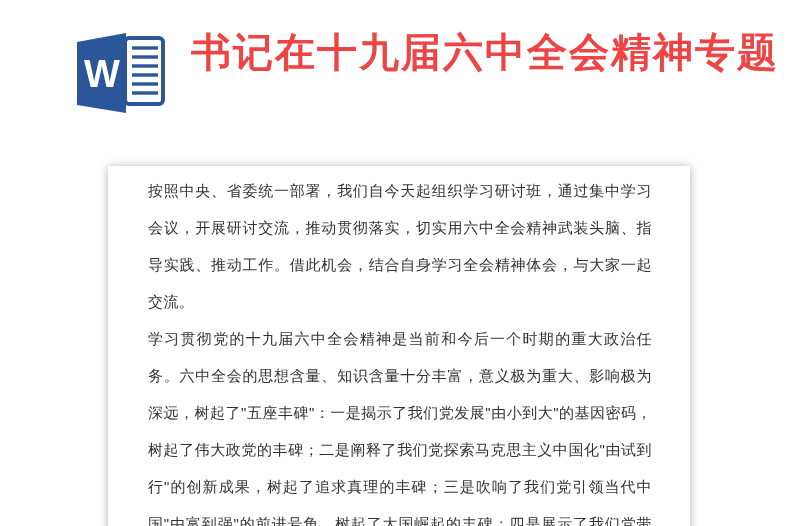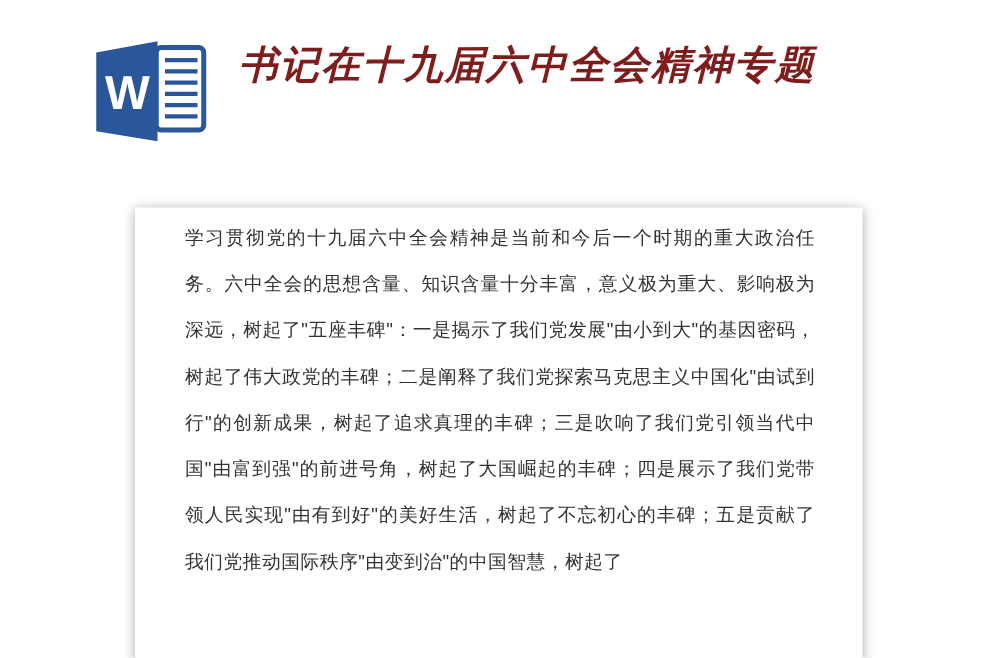--- a/index.html
+++ b/index.html
@@ -10,23 +10,23 @@
     overflow: hidden;
     font-family: "Liberation Sans", sans-serif;
   }
   .header { position: absolute; left: 0; top: 0; width: 800px; height: 150px; }
   .word-icon {
     position: absolute; left: 75px; top: 29px;
     width: 92px; height: 85px;
   }
   .doc-title {
     position: absolute; left: 191px; top: 31px;
-    font-size: 31px; line-height: 42px;
-    font-weight: 700; color: #7f1d1d;
-    letter-spacing: 2px; white-space: nowrap; font-style: italic;
+    font-size: 40px; line-height: 42px;
+    font-weight: 700; color: #ef4444;
+    letter-spacing: 2px; white-space: nowrap;
   }
   .page {
     position: absolute; left: 108px; top: 166px;
     width: 582px; height: 430px;
     background: #ffffff;
     box-shadow: 0 1px 9px rgba(0,0,0,0.32);
   }
   .page-content {
     padding: 6px 38px 0 40px;
     font-size: 15px; line-height: 37px;
@@ -62,15 +62,16 @@
     </g>
   </svg>
 
   <div class="doc-title">
     <div>书记在十九届六中全会精神专题</div>
   </div>
 </div>
 
 <div class="page">
   <div class="page-content">
+    <p>按照中央、省委统一部署，我们自今天起组织学习研讨班，通过集中学习会议，开展研讨交流，推动贯彻落实，切实用六中全会精神武装头脑、指导实践、推动工作。借此机会，结合自身学习全会精神体会，与大家一起交流。</p>
     <p>学习贯彻党的十九届六中全会精神是当前和今后一个时期的重大政治任务。六中全会的思想含量、知识含量十分丰富，意义极为重大、影响极为深远，树起了"五座丰碑"：一是揭示了我们党发展"由小到大"的基因密码，树起了伟大政党的丰碑；二是阐释了我们党探索马克思主义中国化"由试到行"的创新成果，树起了追求真理的丰碑；三是吹响了我们党引领当代中国"由富到强"的前进号角，树起了大国崛起的丰碑；四是展示了我们党带领人民实现"由有到好"的美好生活，树起了不忘初心的丰碑；五是贡献了我们党推动国际秩序"由变到治"的中国智慧，树起了</p>
   </div>
 </div>
 
 </body></html>

